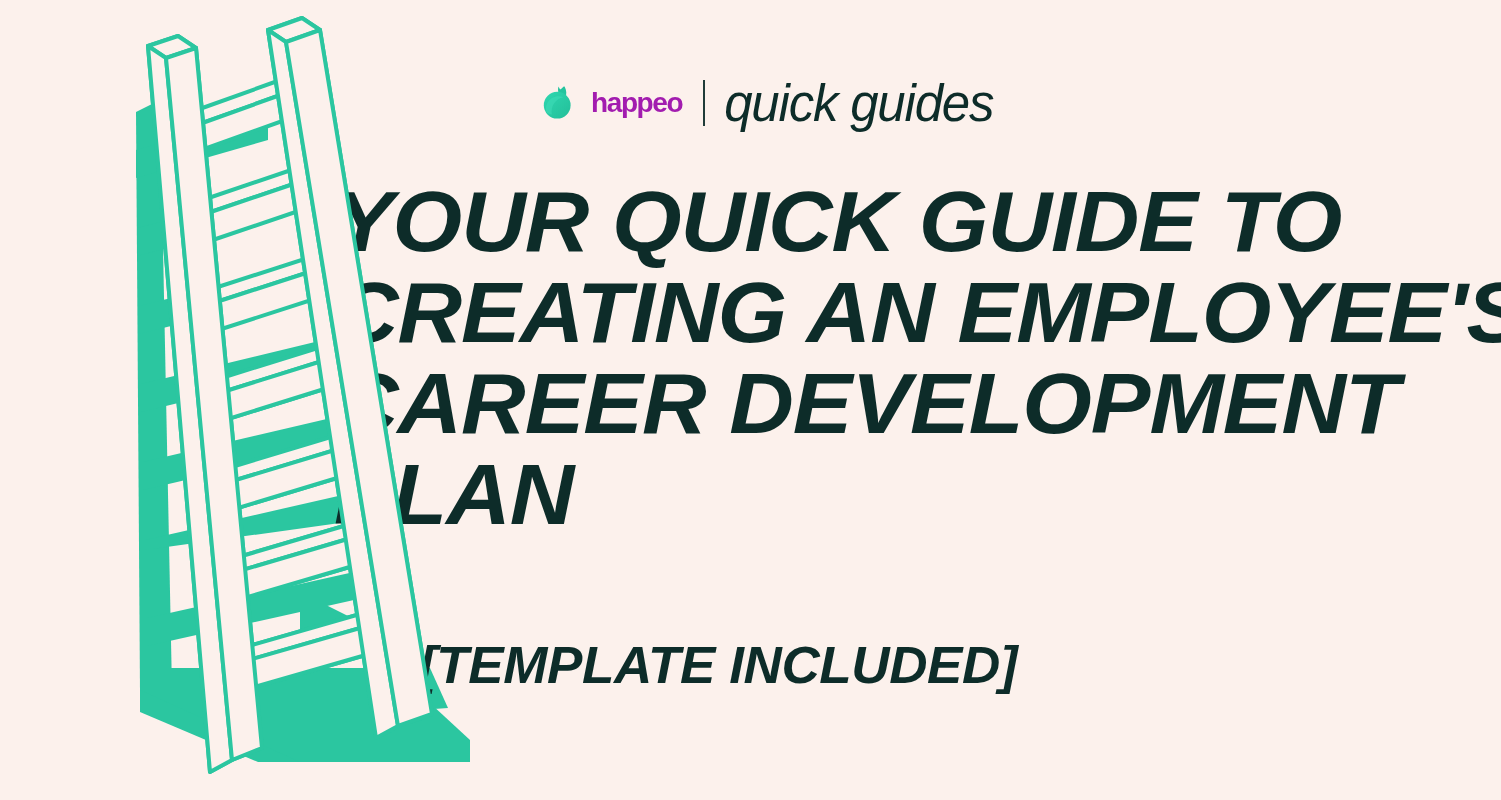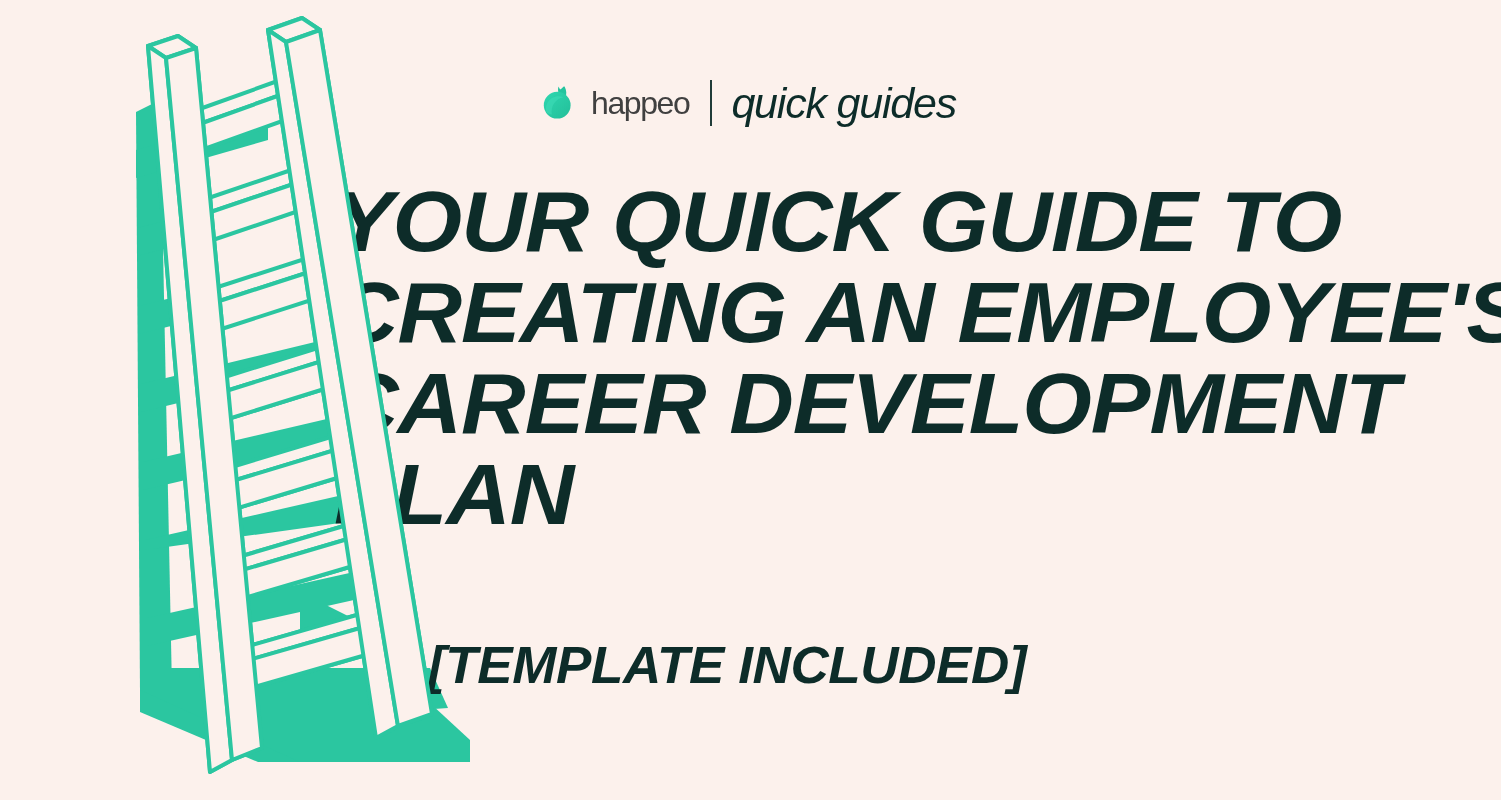--- a/index.html
+++ b/index.html
@@ -51,40 +51,40 @@
   }
   .brand-mark {
     width: 40px;
     height: 40px;
     margin-right: 13px;
     flex: 0 0 auto;
     display: block;
   }
   .brand-name {
     font-family: "Liberation Sans", sans-serif;
-    font-weight: normal;
-    font-size: 32px;
+    font-weight: bold;
+    font-size: 28px;
     letter-spacing: -1.4px;
-    color: #404040;
+    color: #a21caf;
     line-height: 1;
     white-space: nowrap;
   }
   .brand-divider {
     width: 2px;
     height: 46px;
     background: #0D2C29;
     margin: 0 19px 0 21px;
     flex: 0 0 auto;
     opacity: 0.92;
   }
   .brand-sub {
     font-family: "Liberation Sans", sans-serif;
     font-style: italic;
     font-weight: normal;
-    font-size: 43px;
+    font-size: 51px;
     letter-spacing: -1.2px;
     color: #0D2C29;
     line-height: 1;
     white-space: nowrap;
   }
 
   
   .headline {
     position: absolute;
     left: 334px;
@@ -100,21 +100,21 @@
     line-height: 91px;
     letter-spacing: -1px;
     color: #0D2C29;
     white-space: nowrap;
     transform: scaleX(1.04);
     transform-origin: left center;
   }
 
   .subhead {
     position: absolute;
-    left: 428px;
+    left: 419px;
     top: 636px;
     z-index: 2;
   }
   .subhead-line {
     font-family: "Liberation Sans Narrow", "Liberation Sans", sans-serif;
     font-style: italic;
     font-weight: bold;
     font-size: 52px;
     line-height: 58px;
     letter-spacing: -0.4px;

